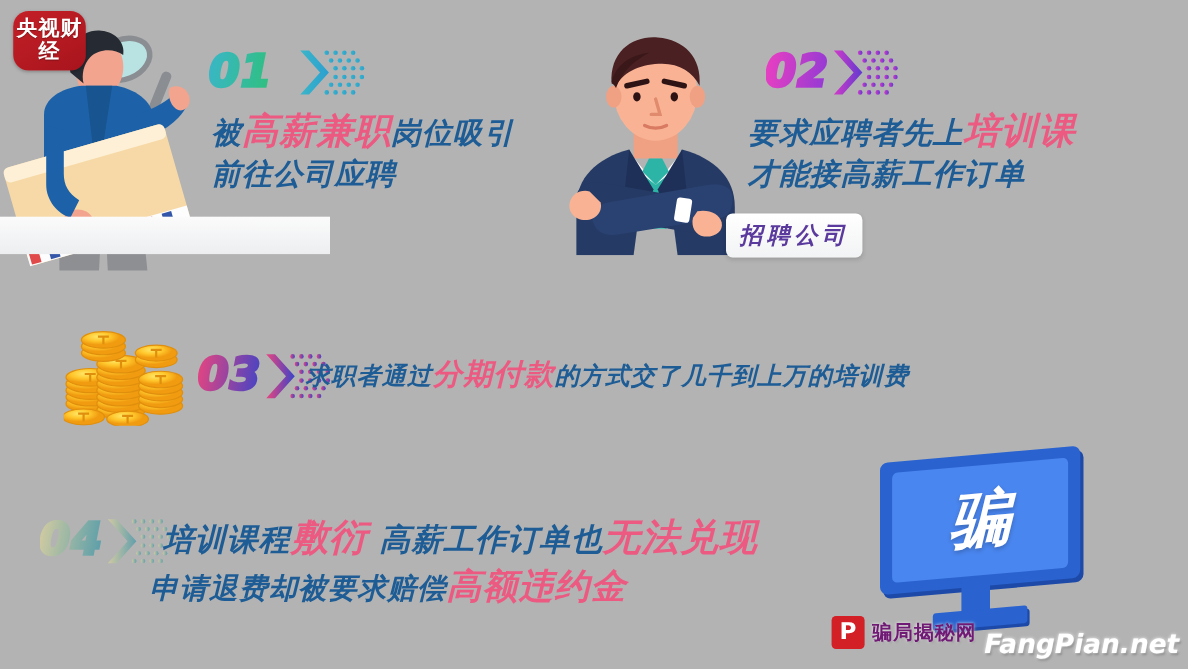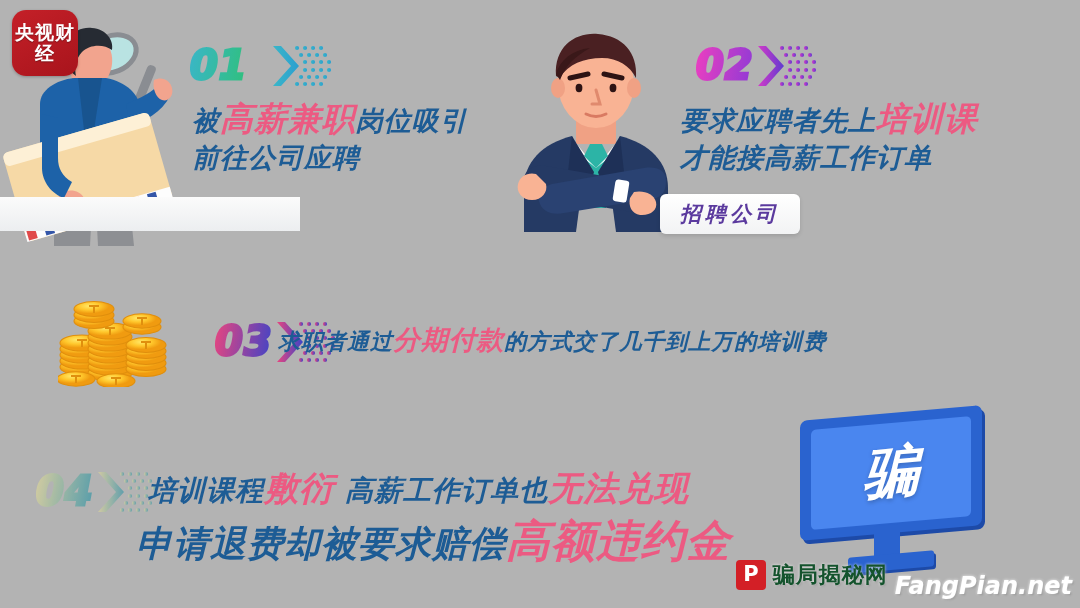--- a/index.html
+++ b/index.html
@@ -5,39 +5,39 @@
   html,body{margin:0;padding:0;}
   body{
     width:1080px;height:608px;overflow:hidden;
     background:#b3b3b3;
     font-family:"Liberation Sans","DejaVu Sans",sans-serif;
     position:relative;
   }
   #stage{position:absolute;inset:0;width:1080px;height:608px;overflow:hidden;background:#b3b3b3;}
 
   
-  .cctv-logo{position:absolute;left:12px;top:10px;width:66px;height:66px;border-radius:14px;
+  .cctv-logo{position:absolute;left:12px;top:10px;width:66px;height:54px;border-radius:14px;
     background:linear-gradient(150deg,#c42028 0%,#a8141c 100%);
     box-shadow:0 1px 3px rgba(0,0,0,.25);
     display:flex;align-items:center;justify-content:center;}
   .cctv-logo .cctv-txt{color:#fff;font-weight:bold;font-size:19px;line-height:21px;
     letter-spacing:1px;text-align:center;font-family:"DejaVu Sans",sans-serif;
     text-shadow:0 1px 1px rgba(0,0,0,.3);}
 
   
   .num-marker{position:absolute;display:flex;align-items:center;}
   .num-txt{font-size:40px;font-weight:bold;font-style:italic;letter-spacing:1px;
     -webkit-text-stroke:3px transparent;color:transparent;
     font-family:"DejaVu Sans",sans-serif;line-height:1;}
   .num-01{background:linear-gradient(100deg,#3ab6c8 0%,#2fc07a 100%);
     -webkit-background-clip:text;background-clip:text;}
   .num-02{background:linear-gradient(100deg,#ec3fc0 0%,#8d3ad6 100%);
     -webkit-background-clip:text;background-clip:text;}
   .num-03{background:linear-gradient(100deg,#e8457f 0%,#3b44c8 100%);
-    -webkit-background-clip:text;background-clip:text;margin-left:35px;}
+    -webkit-background-clip:text;background-clip:text;}
   .num-04{background:linear-gradient(100deg,#e2d79a 0%,#2f93a8 100%);
     -webkit-background-clip:text;background-clip:text;opacity:.72;}
   .num-outline{ -webkit-text-fill-color:transparent; }
 
   .chev{position:relative;width:60px;height:46px;margin-left:2px;}
 
   
   .line{position:absolute;white-space:nowrap;
     font-family:"DejaVu Sans","Liberation Sans",sans-serif;
     font-weight:bold;font-style:italic;letter-spacing:1px;}
@@ -66,21 +66,21 @@
     font-size:56px;font-style:italic;text-shadow:0 2px 4px rgba(0,0,0,.22);}
   .mon-neck{position:absolute;left:74px;top:112px;width:26px;height:32px;background:#2a63cf;transform:skewY(-5deg);}
   .mon-base{position:absolute;left:48px;top:141px;width:86px;height:16px;background:#2a63cf;
     border-radius:3px;transform:skewY(-5deg);box-shadow:2px 3px 0 #1d4aa8;}
 
   
   .wm{position:absolute;right:8px;bottom:8px;display:flex;align-items:center;gap:7px;}
   .wm-logo{width:30px;height:30px;background:#d31f26;border-radius:4px;position:relative;
     display:flex;align-items:center;justify-content:center;}
   .wm-logo b{color:#fff;font-size:21px;font-family:"DejaVu Sans",sans-serif;font-weight:bold;line-height:1;}
-  .wm-cn{color:#14532d;font-family:Liberation Mono, monospace;font-weight:bold;font-size:22px;
+  .wm-cn{color:#701a75;font-family:Liberation Mono, monospace;font-weight:bold;font-size:18px;
     letter-spacing:1px;text-shadow:0 0 3px rgba(255,255,255,.9),1px 1px 2px rgba(0,0,0,.25);}
   .wm-en{color:#fff;font-family:"DejaVu Sans",sans-serif;font-weight:bold;font-style:italic;
     font-size:24px;letter-spacing:0px;text-shadow:0 0 3px rgba(255,255,255,.9),1px 1px 2px rgba(0,0,0,.3);margin-top:23px;}
 
   
   .coins{position:absolute;left:58px;top:295px;width:118px;height:92px;}
 
   
   .person{position:absolute;}
   svg{display:block;}
@@ -263,21 +263,21 @@
       </svg>
     </span>
   </div>
 
   <div class="line" style="left:680px;top:97px;font-size:27px;">
     <span class="blue">要求应聘者先上</span><span class="pink em">培训课</span>
   </div>
   <div class="line blue" style="left:680px;top:140px;font-size:27px;">才能接高薪工作订单</div>
 
   <div class="banner-strip" style="top:197px;width:300px;"></div>
-  <div class="banner" style="left:660px;top:194px;width:140px;">
+  <div class="banner" style="left:660px;top:194px;width:124px;">
     <span style="color:#5b3a9e;">招聘公司</span>
   </div>
 
   <div class="coins">
     <svg width="118" height="92" viewBox="0 0 118 92">
       <defs>
         <radialGradient id="cg" cx="38%" cy="30%">
           <stop offset="0" stop-color="#ffe868"></stop>
             <stop offset="55%" stop-color="#ffc62b"></stop>
             <stop offset="100%" stop-color="#f09b10"></stop>
@@ -406,21 +406,21 @@
             <circle cx="42" cy="42" r="2.1"></circle>
             <circle cx="50" cy="42" r="2.1"></circle>
         </g>
       </svg>
     </span>
   </div>
 
   <div class="line" style="left:148px;top:466px;font-size:28px;">
     <span class="blue">培训课程</span><span class="pink em">敷衍</span><span class="blue"> 高薪工作订单也</span><span class="pink em">无法兑现</span>
   </div>
-  <div class="line" style="left:136px;top:512px;font-size:36px;">
+  <div class="line" style="left:136px;top:512px;font-size:26px;">
     <span class="blue">申请退费却被要求赔偿</span><span class="pink em">高额违约金</span>
   </div>
 
   <div class="monitor">
     <div class="mon-frame"></div>
     <div class="mon-screen">
       <span>骗</span>
     </div>
     <div class="mon-neck"></div>
     <div class="mon-base"></div>

